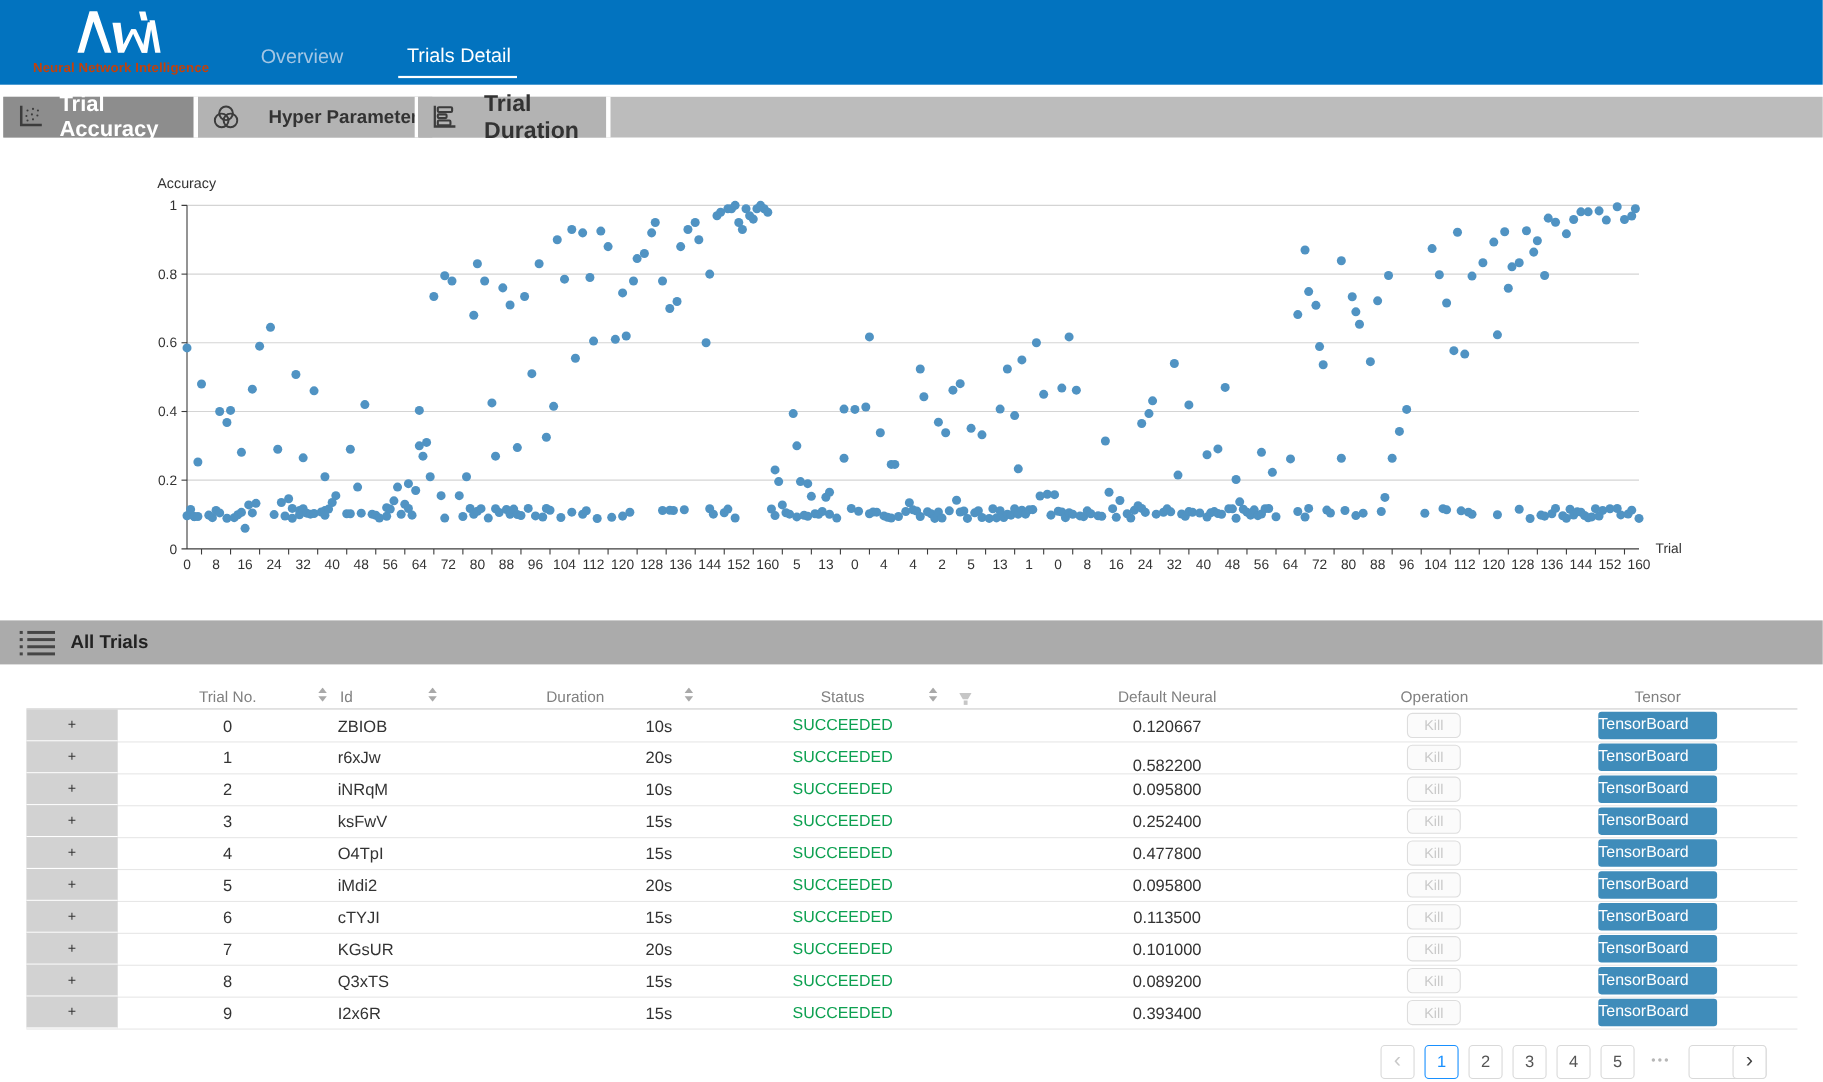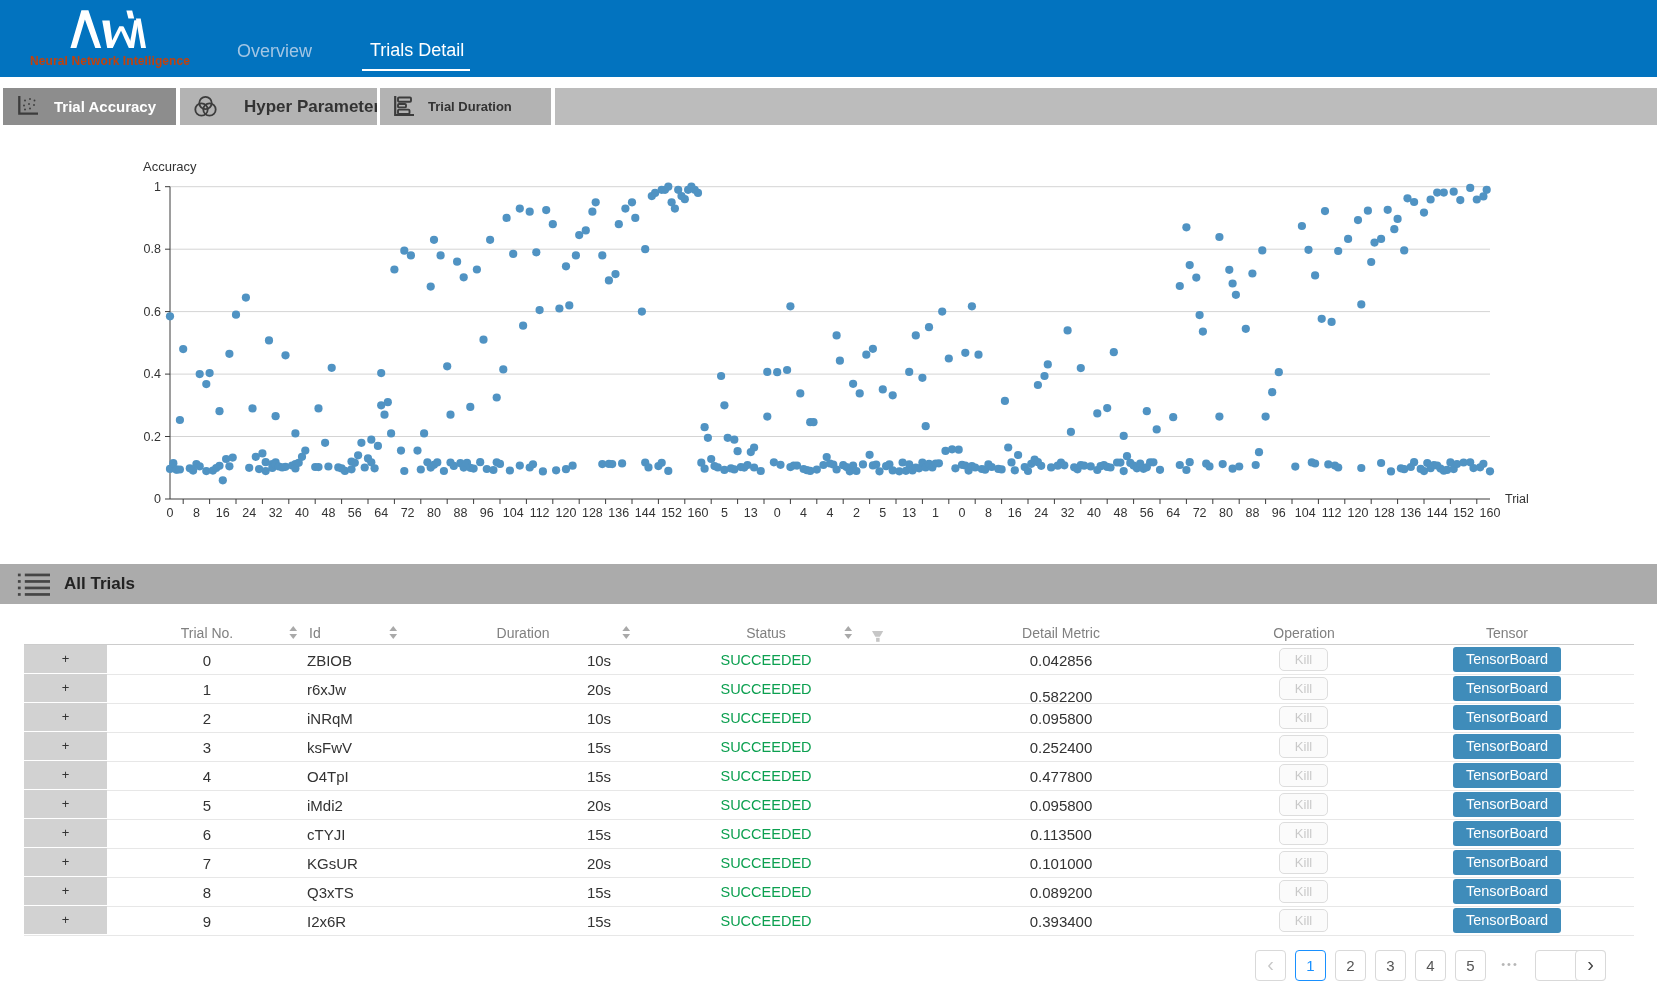--- a/index.html
+++ b/index.html
@@ -12,37 +12,37 @@
 #navov{left:237px;top:41px;font-size:18px;color:#a3c6e4;}
 #navtd{left:370px;top:40px;font-size:18px;color:#fff;}
 #navul{left:362px;top:69px;width:108px;height:2px;background:#fff;}
 
 #tabbg{left:3px;top:88px;width:1654px;height:37px;background:#bcbcbc;}
 .tab{top:88px;height:37px;display:flex;align-items:center;}
 #tab1{left:3px;width:173px;background:#8d8d8d;}
 #tab2{left:180px;width:197px;background:#b3b3b3;padding-left:16px;}
 #tab3{left:380px;width:171px;background:#b3b3b3;}
 .tgap{top:88px;width:4px;height:37px;background:#fff;}
-.tab .lbl{font-size:15px;font-weight:bold;}
+.tab .lbl{font-size:20px;font-weight:bold;}
 #tab1 .lbl{color:#fff;}
 #tab2 .lbl,#tab3 .lbl{color:#333;}
 
 #atbar{left:0;top:564px;width:1657px;height:40px;background:#ababab;}
 #attext{left:64px;top:574px;font-size:17px;font-weight:bold;color:#222;}
 
 .hcell{top:625px;font-size:14px;color:#808080;}
 .row{left:24px;width:1610px;height:29px;border-bottom:1px solid #e7e7e7;}
 .pluscell{left:24px;width:83px;height:28px;background:#d2d2d2;border-bottom:1px solid #fff;
   text-align:center;font-size:13px;color:#333;line-height:28px;}
 .cell{font-size:15px;color:#333;}
 .succ{color:#0ca050;font-size:14.5px;}
 .killbtn{left:1279px;width:47px;height:21px;border:1px solid #ddd;border-radius:5px;
   background:#fbfbfb;color:#c9c9c9;font-size:13px;text-align:center;line-height:21px;}
 .tbbtn{left:1453px;width:108px;height:25px;background:#3f8cba;border-radius:3px;
-  color:#fff;font-size:14.5px;text-align:center;line-height:25px;}
+  color:#fff;font-size:14.5px;line-height:25px;}
 
 .pgbtn{top:950px;width:29px;height:29px;border:1px solid #d9d9d9;border-radius:4px;
   background:#fff;color:#555;font-size:15px;text-align:center;line-height:29px;}
 </style>
 </head>
 <body>
 <div class="abs" id="hdr"></div>
 <svg class="abs" id="logo" style="left:66px;top:4px" width="84" height="50" viewBox="66 4 84 50">
 <g fill="#fff">
 <path d="M70.4 48 L81.4 10.3 L88.4 10.3 L101.2 48 L95.3 48 L84.9 19.6 L76.4 48 Z"></path>
@@ -61,21 +61,21 @@
 <div class="abs" id="tabbg"></div>
 <div class="abs tab" id="tab1">
     <span class="lbl" style="margin-left:51px">Trial Accuracy</span>
   </div>
 <div class="abs tgap" style="left:176px"></div>
 <div class="abs tab" id="tab2">
     <span class="lbl" style="margin-left:48px;font-size:17px">Hyper Parameter</span>
   </div>
 <div class="abs tgap" style="left:377px"></div>
 <div class="abs tab" id="tab3">
-    <span class="lbl" style="margin-left:48px;font-size:13px">Trial Duration</span>
+    <span class="lbl" style="margin-left:60px;font-size:21px">Trial Duration</span>
   </div>
 <div class="abs tgap" style="left:551px"></div>
 <svg class="abs" style="left:18px;top:96px" width="22" height="21" viewBox="0 0 22 21">
 <path d="M1.3 0 V17.7 H20" stroke="#3c3c3c" stroke-width="2.3" fill="none"></path>
 <g fill="#3c3c3c">
       <circle cx="7" cy="4.5" r="0.95"></circle>
       <circle cx="12" cy="3" r="0.95"></circle>
       <circle cx="16.5" cy="4.5" r="0.95"></circle>
 <circle cx="6" cy="9.5" r="0.95"></circle>
       <circle cx="11" cy="8" r="0.95"></circle>
@@ -651,21 +651,21 @@
       <rect x="0.9" y="8.1" width="2.8" height="2.7"></rect>
 <rect x="0.9" y="14.6" width="2.8" height="2.7"></rect>
       <rect x="0.9" y="21.1" width="2.8" height="2.7"></rect>
 </g>
   </svg>
 <div class="abs" id="attext">All Trials</div>
 <div class="abs hcell" style="left:207px;transform:translateX(-50%)">Trial No.</div>
 <div class="abs hcell" style="left:309px">Id</div>
 <div class="abs hcell" style="left:523px;transform:translateX(-50%)">Duration</div>
 <div class="abs hcell" style="left:766px;transform:translateX(-50%)">Status</div>
-<div class="abs hcell" style="left:1061px;transform:translateX(-50%)">Detail Metric</div>
+<div class="abs hcell" style="left:1061px;transform:translateX(-50%)">Default Neural</div>
 <div class="abs hcell" style="left:1304px;transform:translateX(-50%)">Operation</div>
 <div class="abs hcell" style="left:1507px;transform:translateX(-50%)">Tensor</div>
 <div class="abs" style="left:289px;top:625px"><svg width="8.5" height="13" viewBox="0 0 8.5 13">
       <g fill="#a9a9a9">
 <path d="M4.25 0 L8.1 5 H0.4 Z"></path>
         <path d="M4.25 13 L8.1 8 H0.4 Z"></path>
       </g>
     </svg></div>
 <div class="abs" style="left:389px;top:625px"><svg width="8.5" height="13" viewBox="0 0 8.5 13">
       <g fill="#a9a9a9">
@@ -691,21 +691,21 @@
         <rect x="4.1" y="6.8" width="3.5" height="4"></rect>
       </g>
     </svg></div>
 <div class="abs" style="left:24px;top:644px;width:1610px;height:1px;background:#ccc"></div>
 <div class="abs row" style="top:645px"></div>
 <div class="abs pluscell" style="top:645px">+</div>
 <div class="abs cell" style="left:207px;top:652px;transform:translateX(-50%)">0</div>
 <div class="abs cell" style="left:307px;top:652px">ZBIOB</div>
 <div class="abs cell" style="left:599px;top:652px;transform:translateX(-50%)">10s</div>
 <div class="abs cell succ" style="left:766px;top:652px;transform:translateX(-50%)">SUCCEEDED</div>
-<div class="abs cell" style="left:1061px;top:652px;transform:translateX(-50%)">0.042856</div>
+<div class="abs cell" style="left:1061px;top:652px;transform:translateX(-50%)">0.120667</div>
 <div class="abs killbtn" style="top:648px">Kill</div>
 <div class="abs tbbtn" style="top:647px">TensorBoard</div>
 <div class="abs row" style="top:674px"></div>
 <div class="abs pluscell" style="top:674px">+</div>
 <div class="abs cell" style="left:207px;top:681px;transform:translateX(-50%)">1</div>
 <div class="abs cell" style="left:307px;top:681px">r6xJw</div>
 <div class="abs cell" style="left:599px;top:681px;transform:translateX(-50%)">20s</div>
 <div class="abs cell succ" style="left:766px;top:681px;transform:translateX(-50%)">SUCCEEDED</div>
 <div class="abs cell" style="left:1061px;top:688px;transform:translateX(-50%)">0.582200</div>
 <div class="abs killbtn" style="top:677px">Kill</div>

